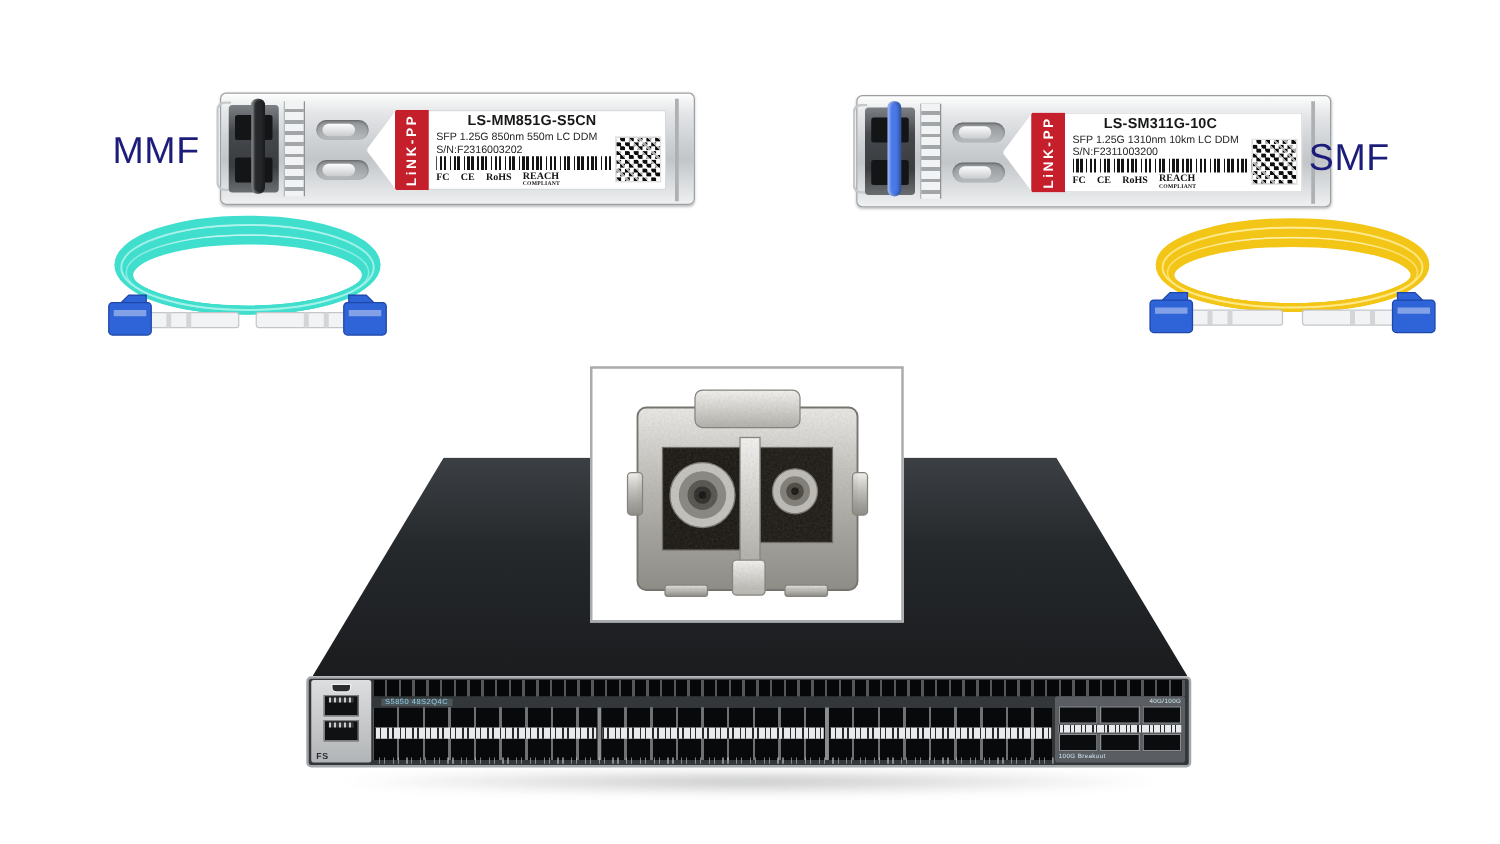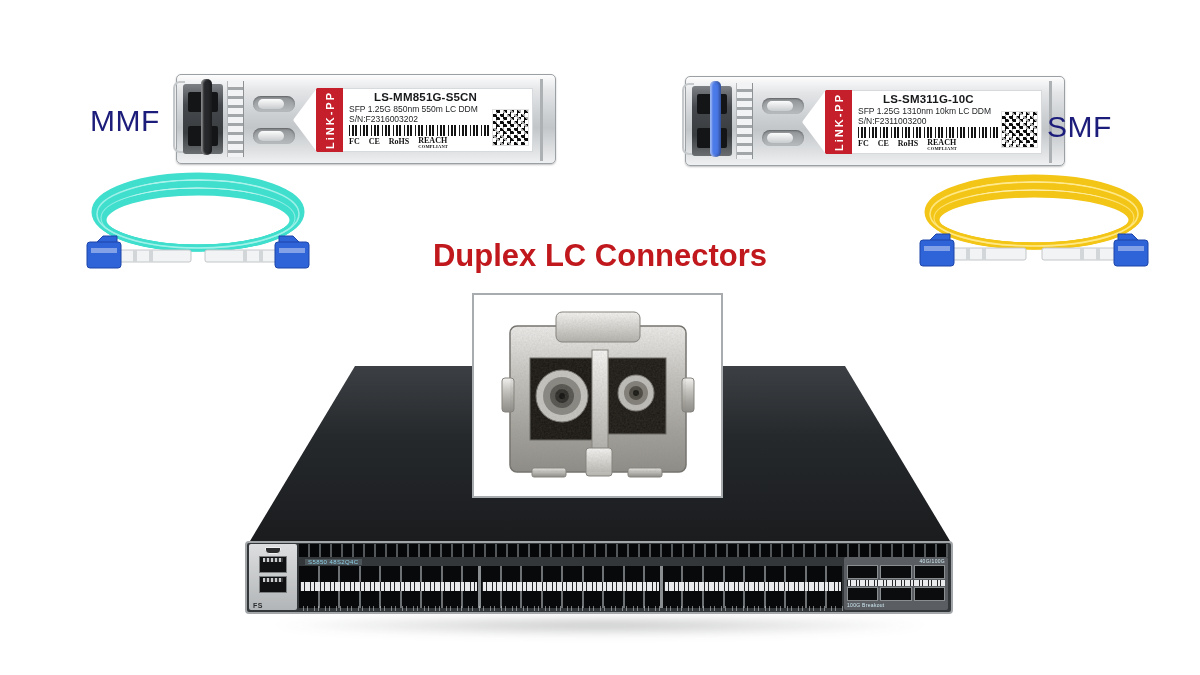--- a/index.html
+++ b/index.html
@@ -228,21 +228,20 @@
         <rect x="124" y="74" width="78" height="12" rx="2" fill="#f2f3f4" stroke="#c3c6c9"></rect>
         <rect x="162" y="74" width="4" height="12" fill="#d3d6d8"></rect>
         <rect x="178" y="74" width="4" height="12" fill="#d3d6d8"></rect>
         <path d="M222 68 L214 60 L200 60 L200 68 Z" class="cbody"></path>
         <rect x="196" y="66" width="34" height="26" rx="3" class="cbody"></rect>
         <rect x="200" y="72" width="26" height="5" fill="rgba(255,255,255,.4)"></rect>
       </g>
     </svg>
   </div>
 
-  <div class="abs main-title" style="left: 390px; top: 238px; color: rgb(192, 24, 28);">Duplex LC Connectors</div>
 
   <div class="abs switch-shadow"></div>
   <div class="abs switch-top"></div>
   <div class="abs switch-front">
     <div class="sw-vent"></div>
     <div class="sw-mgmt">
       <div class="sw-usb"></div>
       <div class="sw-rj45" style="top:12px;"></div>
       <div class="sw-rj45" style="top:32px;"></div>
       <div class="sw-fs">FS</div>

